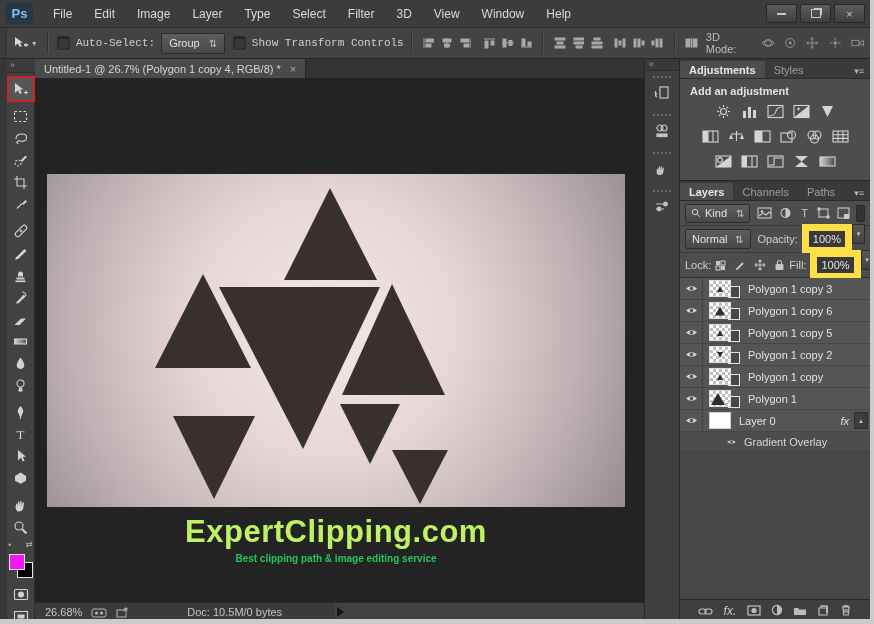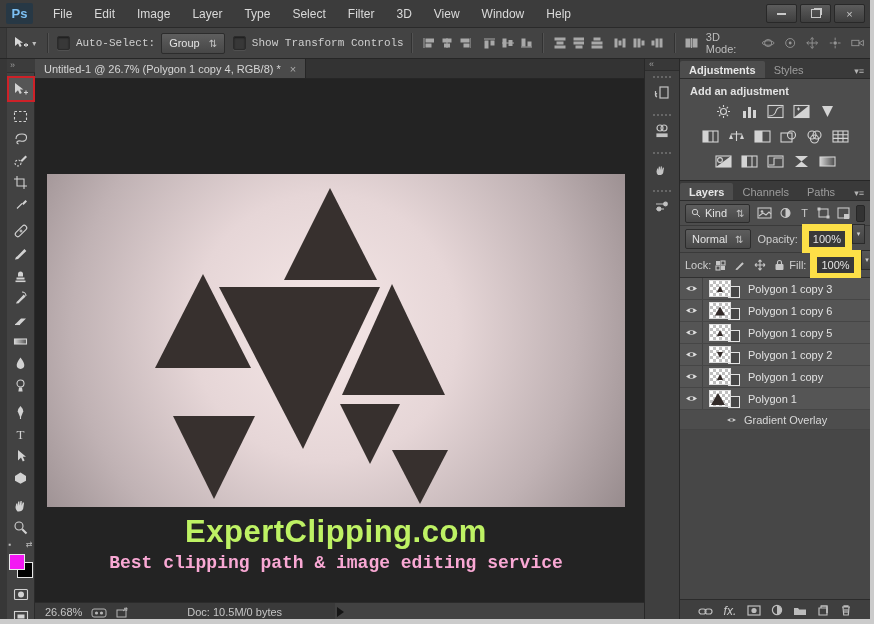--- a/index.html
+++ b/index.html
@@ -54,21 +54,21 @@
   .canvascol{flex:1;display:flex;flex-direction:column;min-width:0;}
   .tabbar{height:19px;background:#333;border-bottom:1px solid #262626;display:flex;}
   .doctab{background:#4a4a4a;display:flex;align-items:center;padding:0 9px;font-size:11px;color:#d6d6d6;border-right:1px solid #262626;}
   .tabclose{color:#aaa;margin-left:9px;font-size:11px;}
   .canvasarea{flex:1;background:#232323;position:relative;overflow:hidden;}
   .document{position:absolute;left:12px;top:95px;width:578px;height:333px;
             background:radial-gradient(circle at 48% 46%,#f5e7e7 0%,#e6d6d7 38%,#c0b2b4 72%,#978b8d 100%);}
   .document svg{position:absolute;left:0;top:0;}
   .watermark{position:absolute;left:12px;top:436px;width:578px;text-align:center;}
   .wtitle{font-size:31px;font-weight:bold;color:#bef264;letter-spacing:.5px;line-height:34px;}
-  .wsub{font-size:18px;font-weight:bold;color:#f9a8d4;margin-top:4px;font-family:Liberation Mono, monospace;}
+  .wsub{font-size:10px;font-weight:bold;color:#22c55e;margin-top:4px;}
   .statusbar{height:18px;border-top:1px solid #2b2b2b;display:flex;align-items:center;font-size:11px;color:#c6c6c6;
              background:linear-gradient(90deg,#3a3a3a 0,#3a3a3a 300px,#424242 300px);}
   .zoompct{margin-left:10px;}
   .sicon{margin-left:9px;display:flex;}
   .doctext{margin-left:58px;}
   .sarrow{margin-left:55px;width:0;height:0;border-left:7px solid #151515;border-top:5px solid transparent;border-bottom:5px solid transparent;}
   
   .dockstrip{width:34px;background:#3f3f3f;border-left:1px solid #282828;display:flex;flex-direction:column;align-items:center;}
   .dhead{height:12px;width:100%;color:#9f9f9f;font-size:9px;line-height:11px;padding-left:4px;box-sizing:border-box;background:#383838;border-bottom:1px solid #2d2d2d;}
   .dgrip{width:18px;border-top:2px dotted #676767;margin:5px 0 3px;}
@@ -752,20 +752,32 @@
                 <circle cx="6.5" cy="4.5" r="1.8" fill="#555"></circle>
               </svg>
             </div>
           <div class="tframe">
               <span class="tri big"></span>
             </div>
           <div class="badge"></div>
           <span class="lname">Polygon 1</span>
         </div>
 
+        <div class="lrow">
+          <div class="eyecell">
+              <svg width="13" height="9">
+                <path d="M1 4.5 Q6.5 0 12 4.5 Q6.5 9 1 4.5z" fill="#ddd"></path>
+                <circle cx="6.5" cy="4.5" r="1.8" fill="#555"></circle>
+              </svg>
+            </div>
+          <div class="thumb0"></div>
+          <span class="lname">Layer 0</span>
+          <span class="fxlabel">fx</span>
+          <span class="fxtoggle">▴</span>
+        </div>
         <div class="subrow">
           <span style="width:46px"></span>
           <svg width="11" height="8">
               <path d="M1 4 Q5.5 0.5 10 4 Q5.5 7.5 1 4z" fill="#ccc"></path>
               <circle cx="5.5" cy="4" r="1.4" fill="#555"></circle>
             </svg>
           <span style="margin-left:7px">Gradient Overlay</span>
         </div>
       </div>
 

